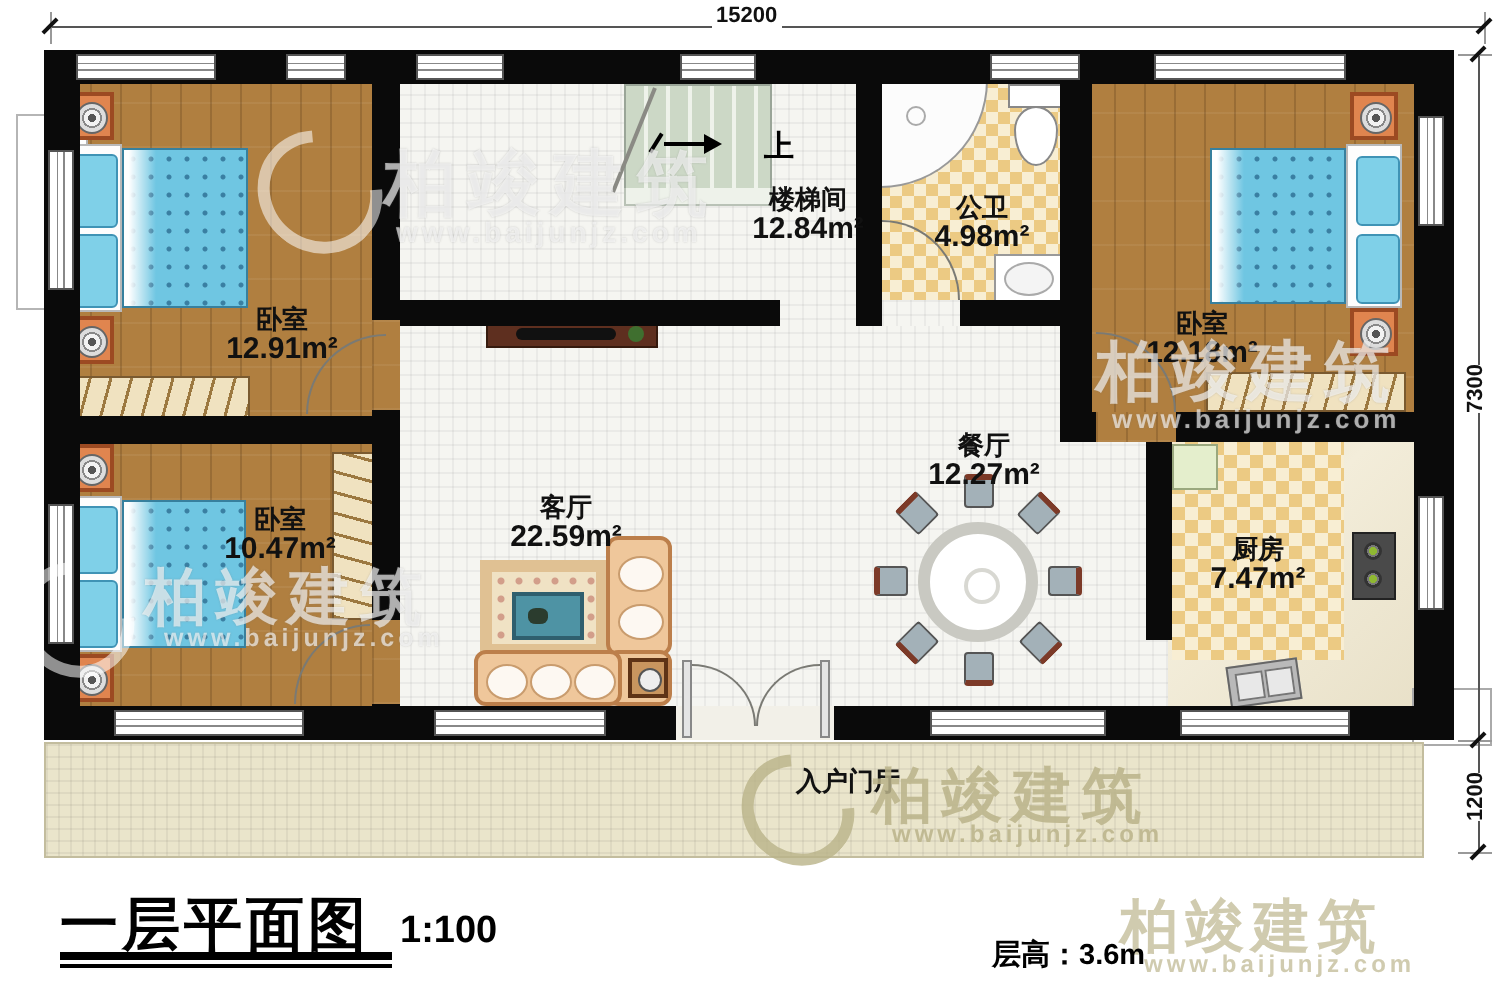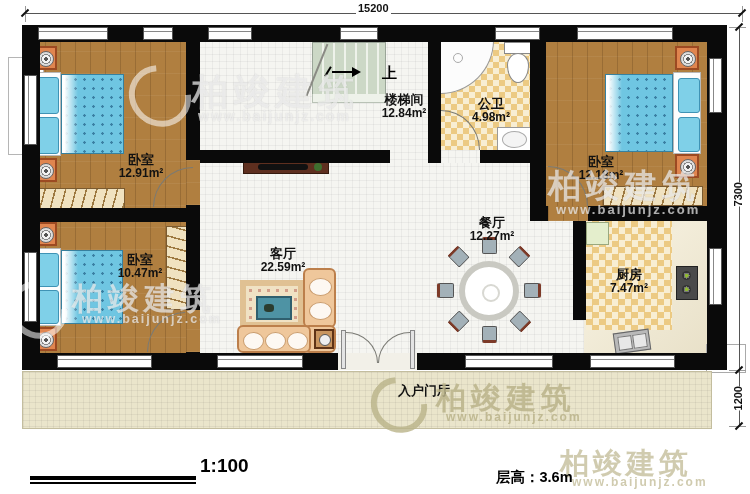--- a/index.html
+++ b/index.html
@@ -45,21 +45,21 @@
     border:1.5px solid #7a5a30;box-sizing:border-box;}
   .wardrobe-v{background:repeating-linear-gradient(15deg,#9c7840 0 1.5px,#f0e2c0 1.5px 10px);
     border:1.5px solid #7a5a30;box-sizing:border-box;}
   .sofa{background:#efc79b;border:2px solid #bc7f4b;border-radius:6px;box-sizing:border-box;}
   .cushion{position:absolute;background:#fdf8f2;border:1px solid #c99c6e;border-radius:50%;}
   .chair{position:absolute;width:15px;height:17px;background:#a3b1b8;border:1px solid #555;
     border-top:3px solid #7c3a28;box-sizing:border-box;border-radius:2px;}
   
   .rlabel{position:absolute;transform:translateX(-50%);text-align:center;color:#111;
     font-weight:bold;font-size:13px;line-height:1.1;white-space:nowrap;}
-  .rlabel .area{display:block;font-size:12px;}
+  .rlabel .area{display:block;font-size:15px;}
   .wm{position:absolute;font-weight:bold;color:rgba(255,255,255,.62);white-space:nowrap;
     text-shadow:0 0 1px rgba(120,120,120,.35);}
   .wm-dark{color:rgba(186,179,137,.85);text-shadow:none;}
   .wm-logo{position:absolute;border-radius:50%;border:6px solid rgba(255,255,255,.55);
     border-top-color:transparent;transform:rotate(40deg);}
   .wm-logo.dark{border-color:rgba(186,179,137,.8);border-top-color:transparent;}
   .dim{position:absolute;font-size:11px;font-weight:bold;color:#111;background:#fff;padding:0 2px;}
   .dim-line{background:#555;}
   .tick{position:absolute;width:10px;height:2px;background:#111;transform:rotate(-45deg);}
   .dim-v{writing-mode:vertical-rl;transform:rotate(180deg);}
@@ -293,20 +293,21 @@
   <div class="abs dim-line" style="left:739px;top:27px;width:1px;height:400px;"></div>
   <div class="abs ext" style="left:729px;top:27px;width:17px;height:1px;"></div>
   <div class="abs ext" style="left:729px;top:370px;width:17px;height:1px;"></div>
   <div class="abs ext" style="left:729px;top:426px;width:17px;height:1px;"></div>
   <div class="tick" style="left:734px;top:26px;"></div>
   <div class="tick" style="left:734px;top:369px;"></div>
   <div class="tick" style="left:734px;top:425px;"></div>
   <div class="dim dim-v" style="left:730px;top:182px;">7300</div>
   <div class="dim dim-v" style="left:730px;top:386px;">1200</div>
 
+  <div class="tb-title" style="left:30px;top:443px;">一层平面图</div>
   <div class="abs" style="left:30px;top:476px;width:166px;height:4px;background:#000;"></div>
   <div class="abs" style="left:30px;top:482px;width:166px;height:2px;background:#000;"></div>
   <div class="tb-scale" style="left:200px;top:455px;">1:100</div>
   <div class="tb-stat" style="left:496px;top:468px;">
     <span>层高：</span><span>3.6m</span>
   </div>
 
 </div>
 
 </body></html>

